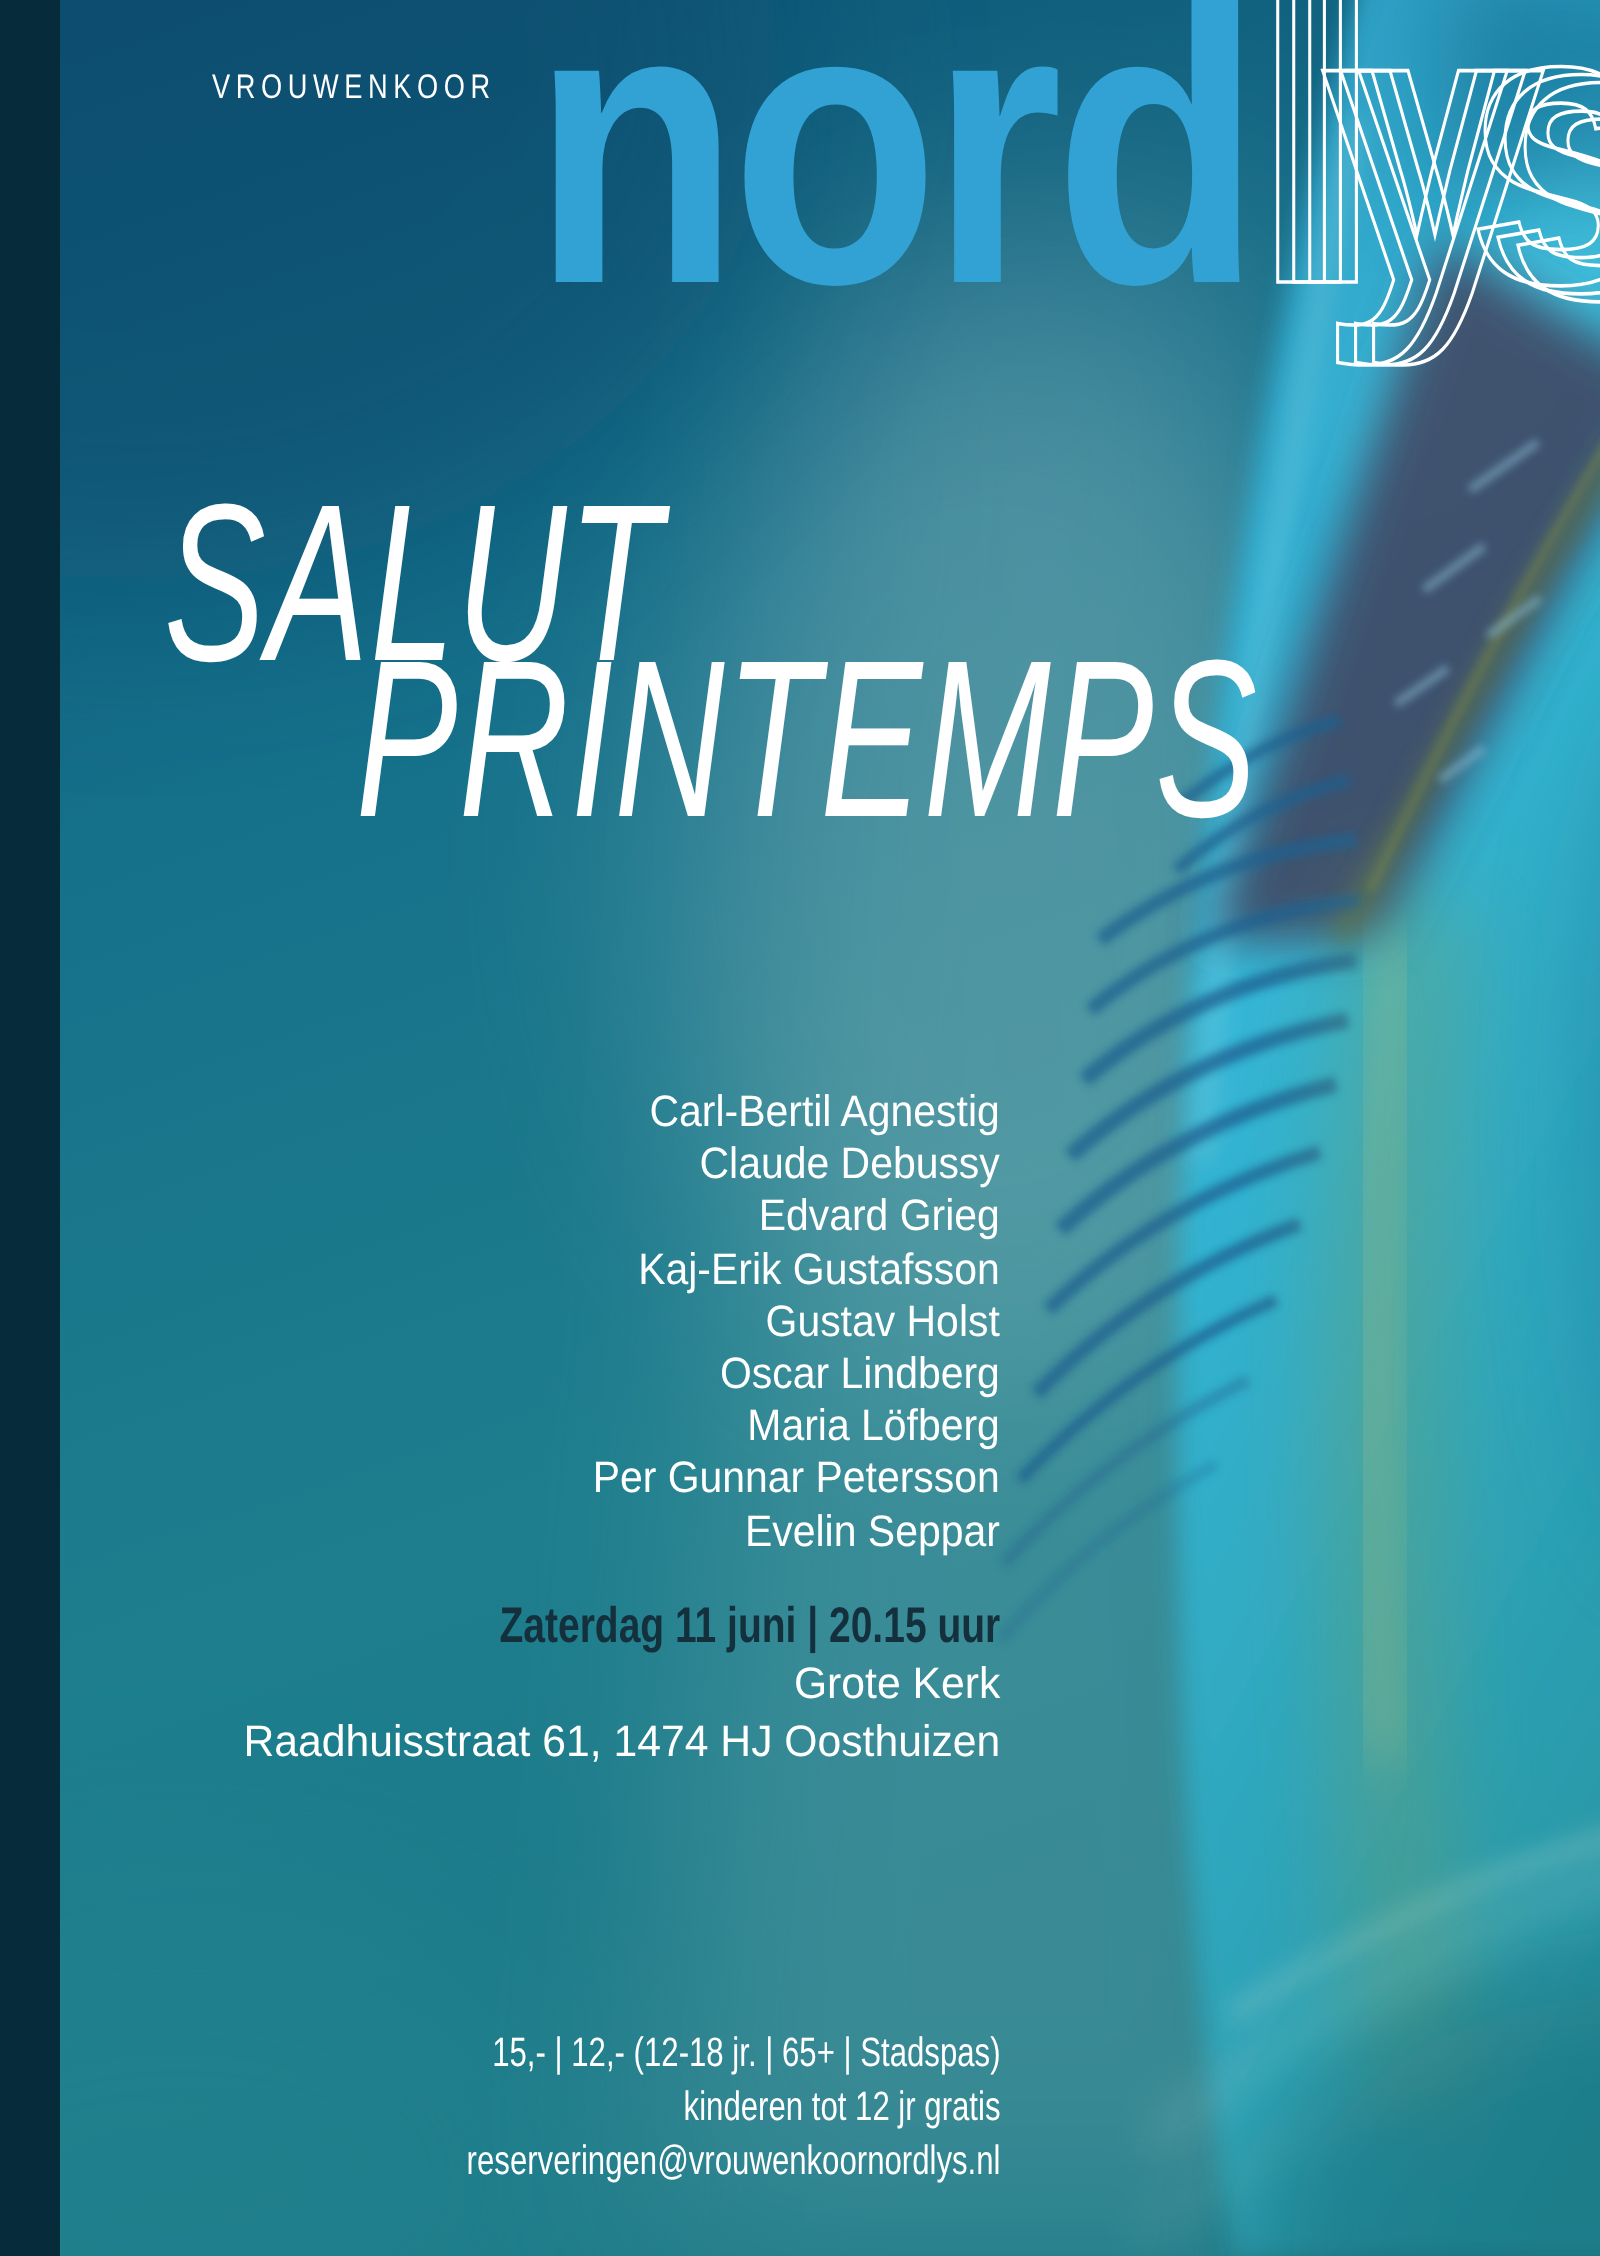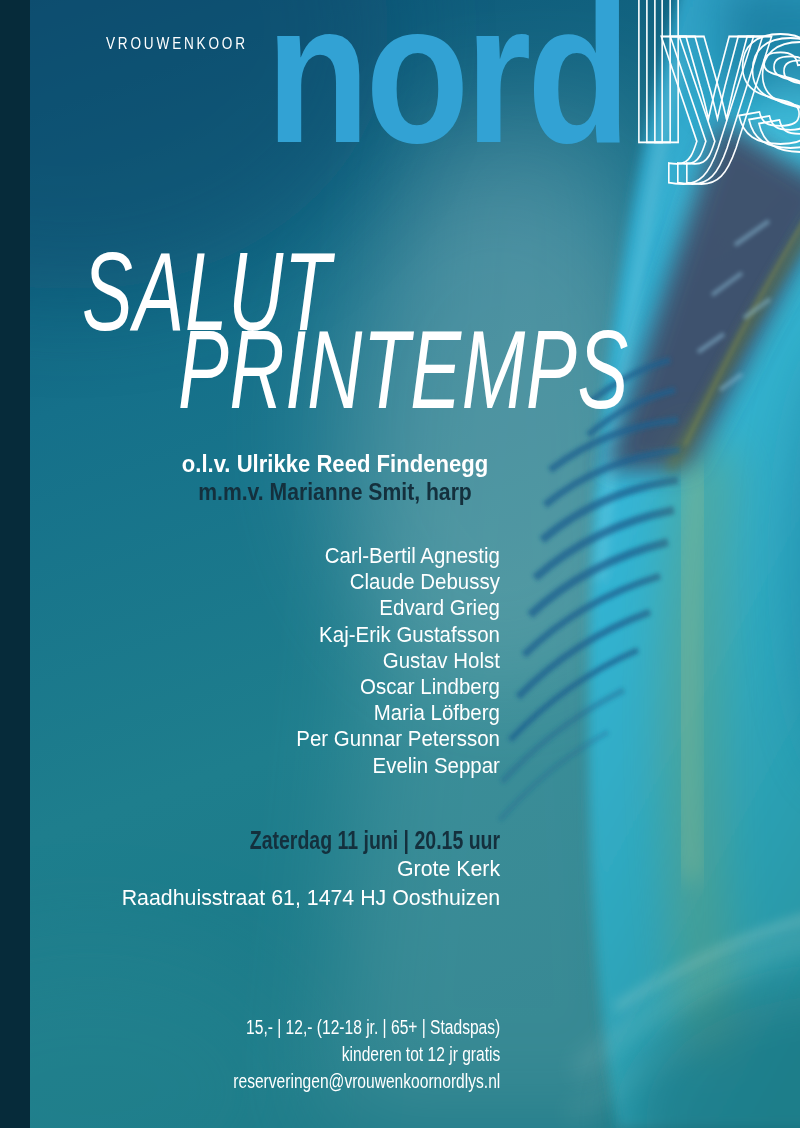--- a/index.html
+++ b/index.html
@@ -46,21 +46,21 @@
     transform:scaleX(0.92);transform-origin:center top;white-space:nowrap;
   }
 
   .composers{
     right:330px;top:543px;text-align:right;color:#fff;
     font-size:22px;line-height:26.2px;
     transform:scaleX(0.93);transform-origin:right top;
   }
 
   .event{right:330px;text-align:right;}
-  .event-1{top:826px;}
+  .event-1{top:799px;}
   .event-2{top:898px;}
   .event-datetime{
     font-size:25px;font-weight:700;color:#14303d;line-height:29px;
     transform:scaleX(0.78);transform-origin:right top;white-space:nowrap;
   }
   .event-venue,.event-address{
     font-size:22px;color:#fff;line-height:28.5px;
     transform:scaleX(0.97);transform-origin:right top;white-space:nowrap;
   }
 
@@ -164,24 +164,20 @@
   <span class="lys-letter" style="left:630px;top:-27px">y</span>
   <span class="lys-letter" style="left:639px;top:-27px">y</span>
   <span class="lys-letter" style="left:648px;top:-27px">y</span>
   <span class="lys-letter" style="left:703px;top:-27px">s</span>
   <span class="lys-letter" style="left:713px;top:-23px">s</span>
   <span class="lys-letter" style="left:723px;top:-19px">s</span>
 
   <div class="abs title-line title-1">SALUT</div>
   <div class="abs title-line title-2">PRINTEMPS</div>
 
-  <div class="abs credits">
-    <div class="credit-conductor">o.l.v. Ulrikke Reed Findenegg</div>
-    <div class="credit-harp">m.m.v. Marianne Smit, harp</div>
-  </div>
 
   <div class="abs composers">
     <div>Carl-Bertil Agnestig</div>
     <div>Claude Debussy</div>
     <div>Edvard Grieg</div>
     <div>Kaj-Erik Gustafsson</div>
     <div>Gustav Holst</div>
     <div>Oscar Lindberg</div>
     <div>Maria Löfberg</div>
     <div>Per Gunnar Petersson</div>

